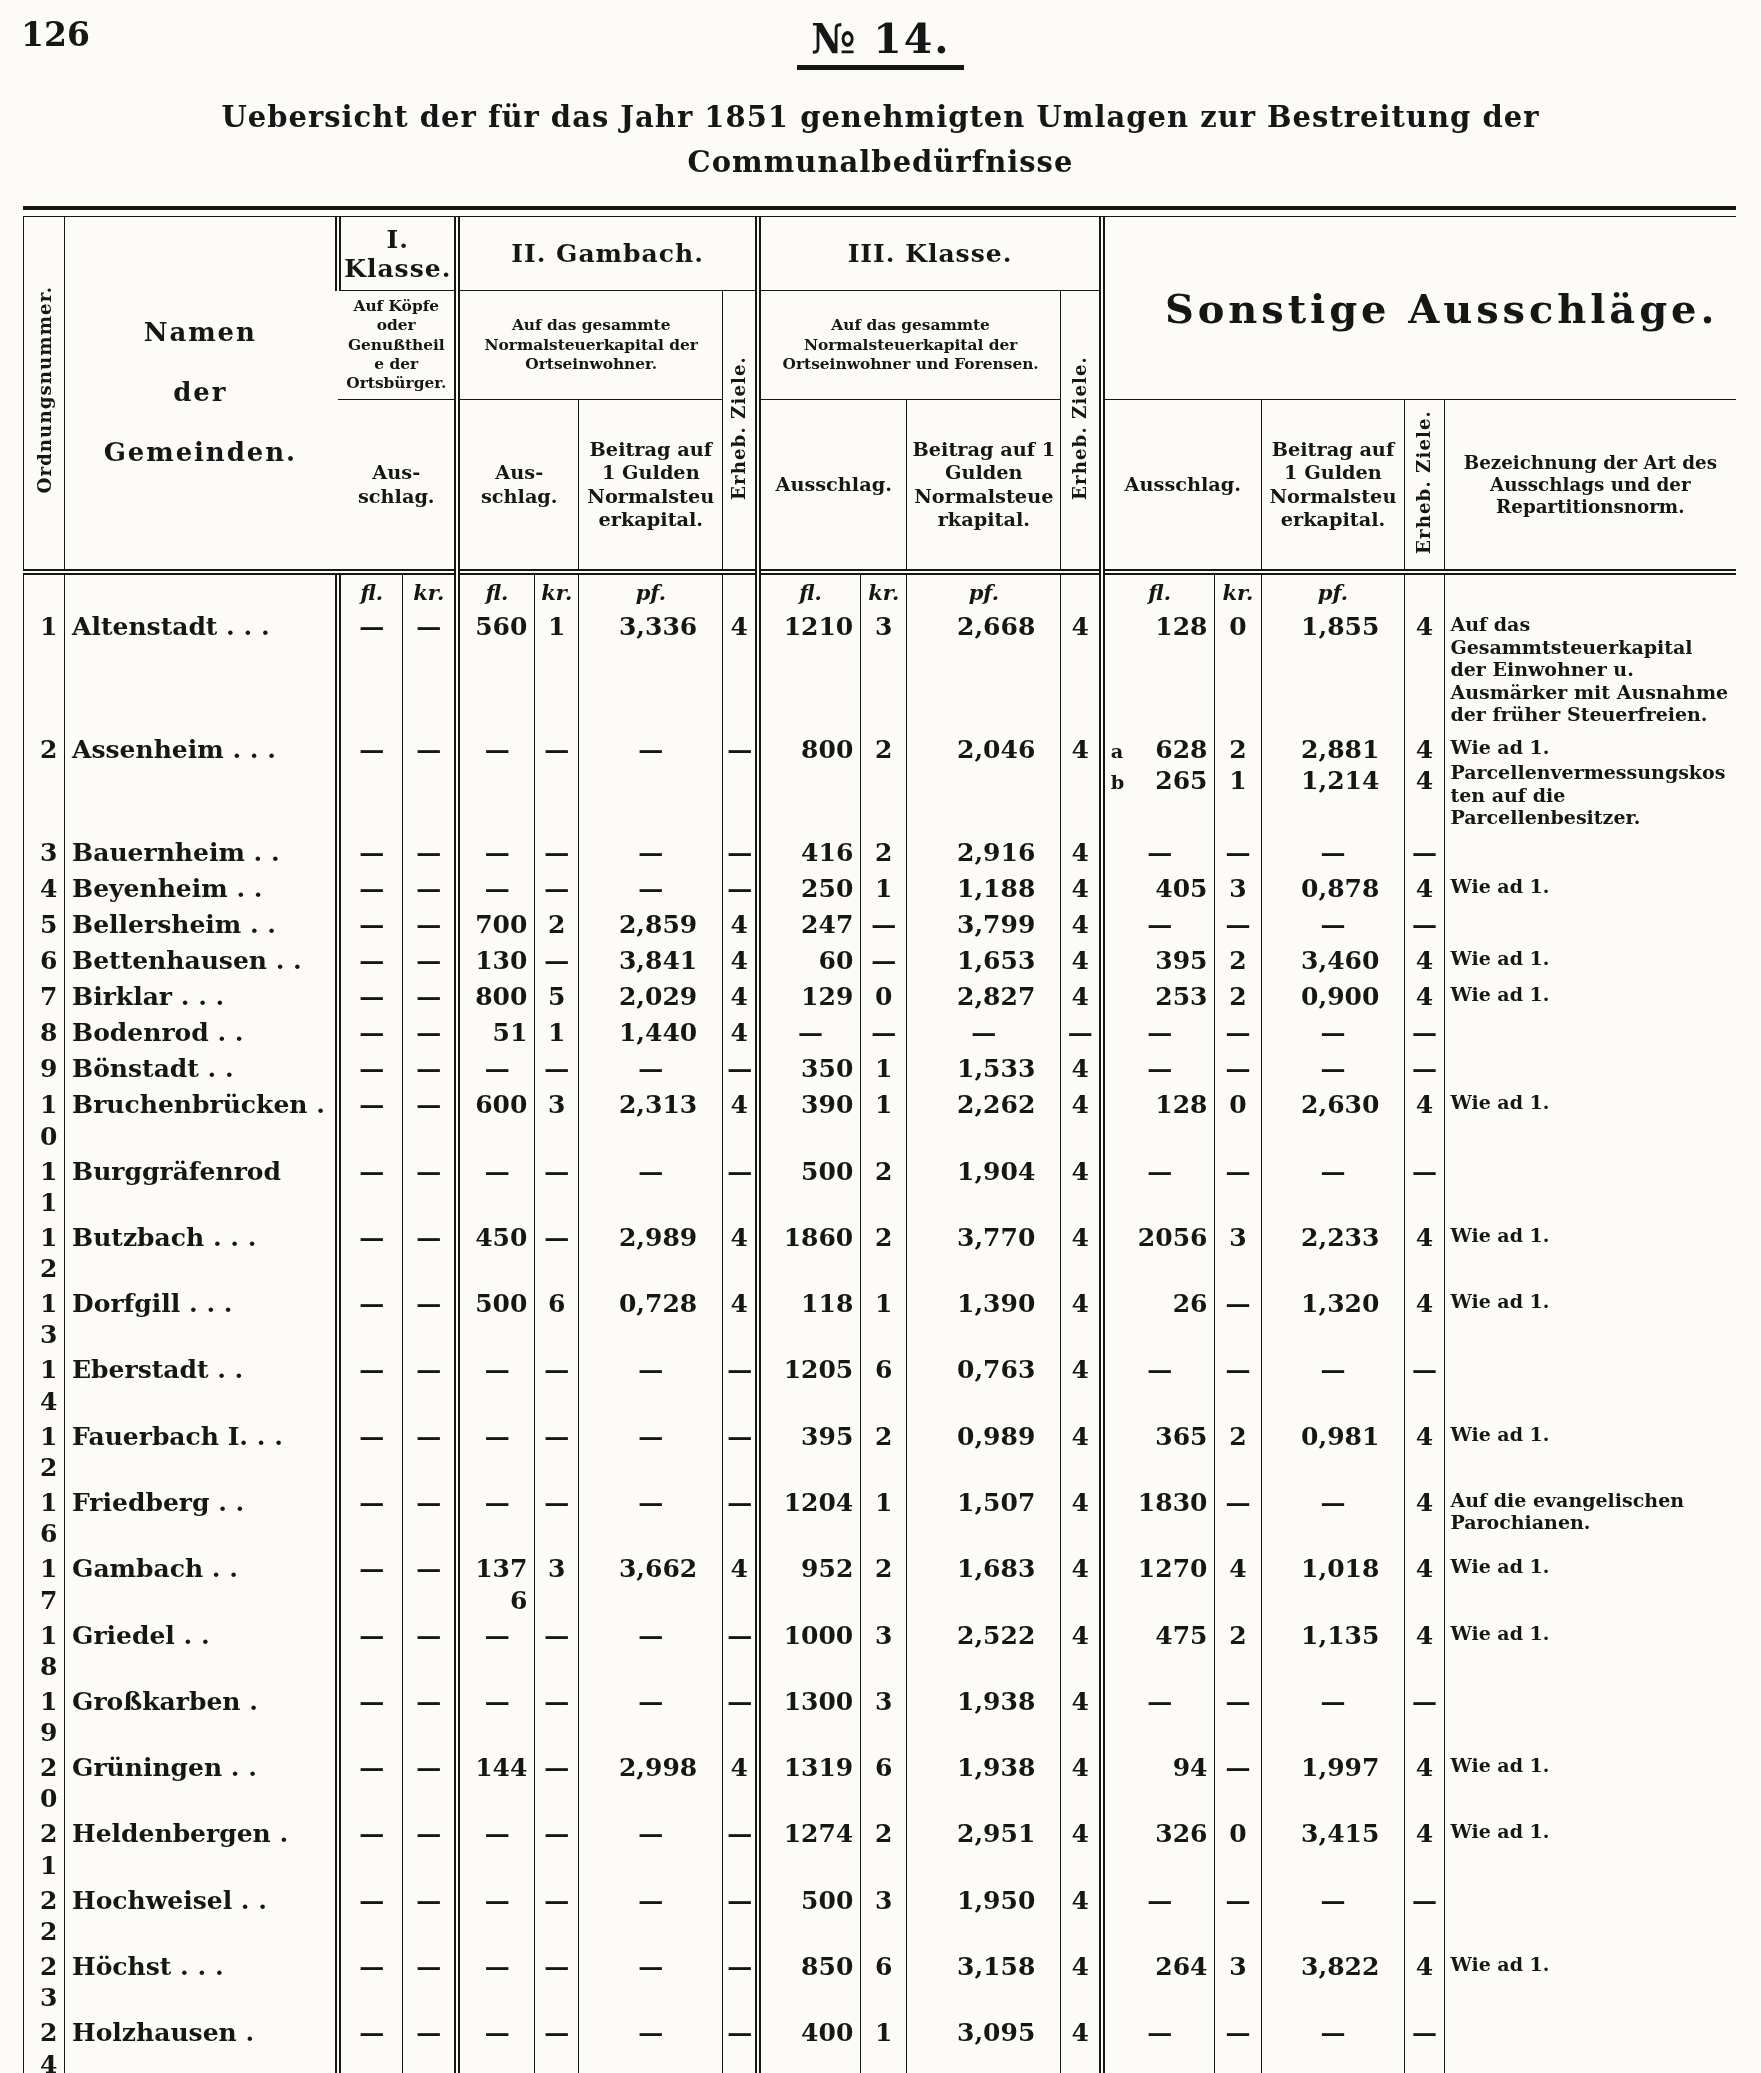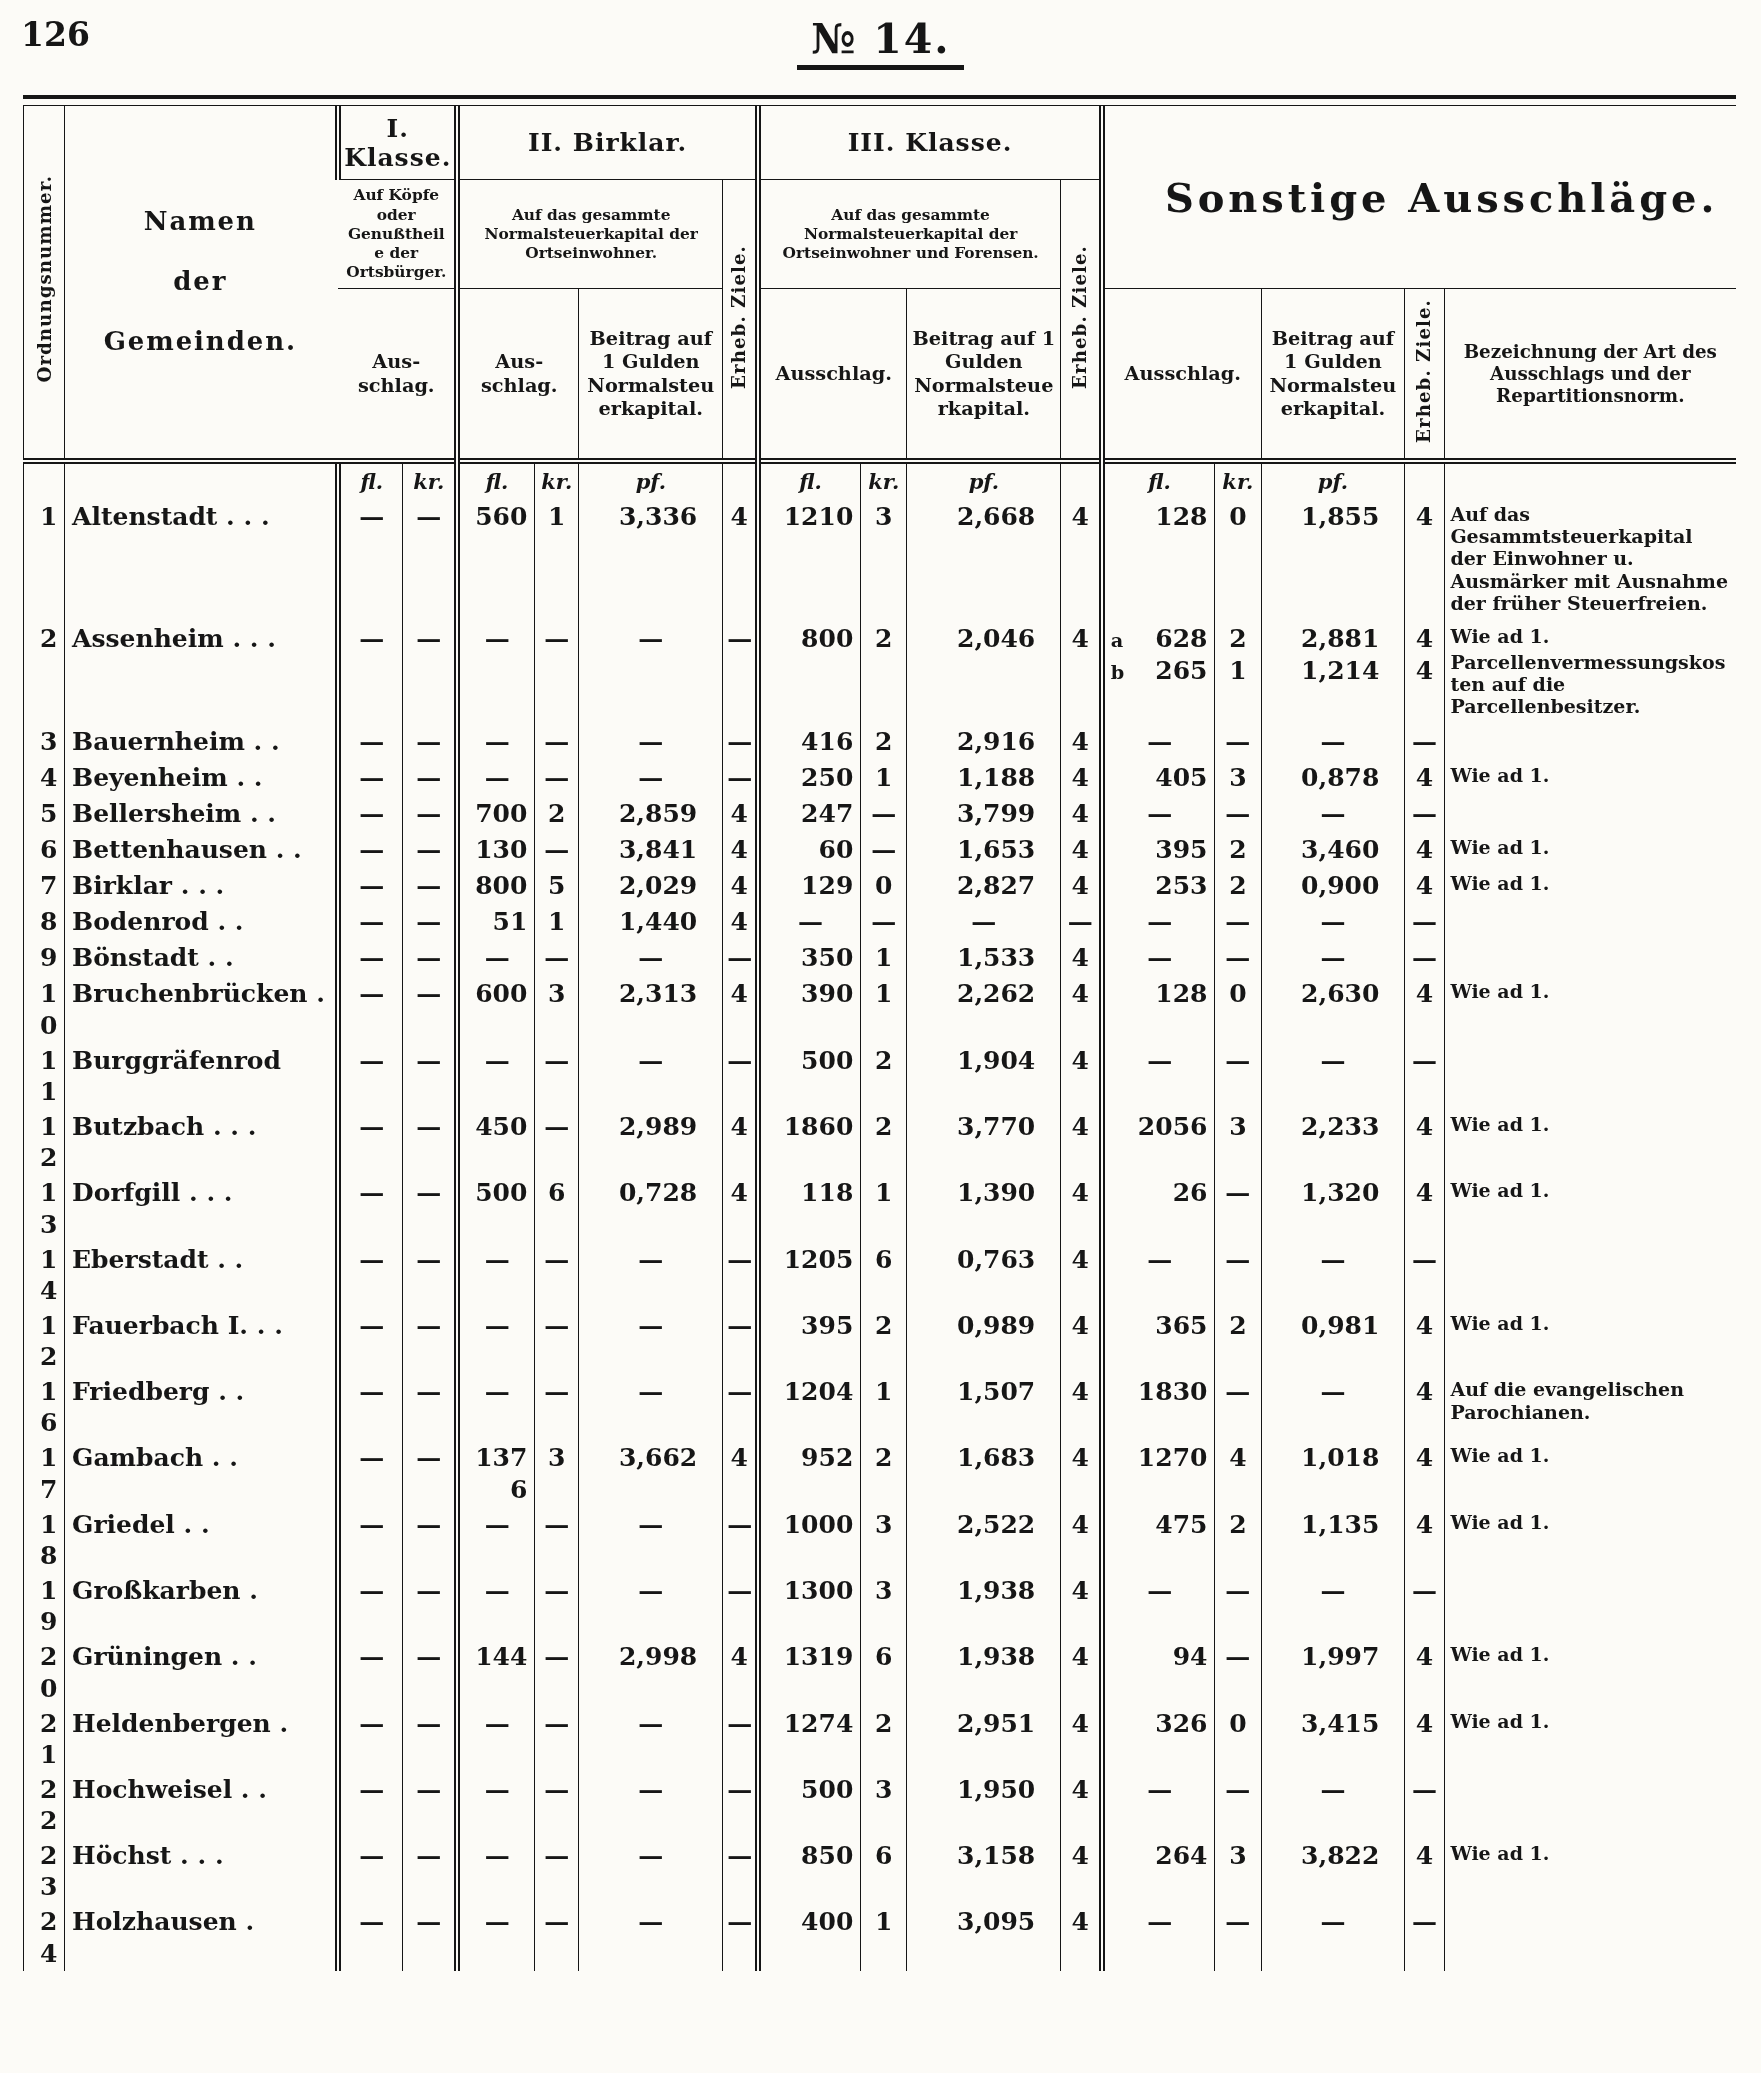--- a/index.html
+++ b/index.html
@@ -43,20 +43,21 @@
 </head>
 <body>
 
 <div class="page-number">126</div>
 
 <div class="doc-number-wrap">
   <span class="doc-number">№ 14.</span>
 </div>
 
 <div class="title">
+  <div>Uebersicht der für das Jahr 1851 genehmigten Umlagen zur Bestreitung der Communalbedürfnisse</div>
 </div>
 
 <div class="top-rule"></div>
 
 <table>
   <colgroup>
     <col style="width:41px">
       <col style="width:272px">
     <col style="width:64px">
       <col style="width:54px">
@@ -76,21 +77,21 @@
   </colgroup>
   <thead>
     <tr class="row-a">
       <th rowspan="3" style="border-bottom:none;"><span class="vert">Ordnungsnummer.</span></th>
       <th rowspan="3" class="name-head" style="border-bottom:none;">
         <div>Namen</div>
         <div>der</div>
         <div>Gemeinden.</div>
       </th>
       <th colspan="2" class="g">I. Klasse.</th>
-      <th colspan="4" class="g">II. Birklar.</th>
+      <th colspan="4" class="g">II. Gambach.</th>
       <th colspan="4" class="g">III. Klasse.</th>
       <th colspan="5" rowspan="2" class="g s-title">Sonstige Ausschläge.</th>
     </tr>
     <tr class="row-b">
       <th colspan="2" class="g">Auf Köpfe oder Genußtheile der Ortsbürger.</th>
       <th colspan="3" class="g">Auf das gesammte Normalsteuerkapital der Ortseinwohner.</th>
       <th rowspan="2" class="vcell"><span class="vert">Erheb. Ziele.</span></th>
       <th colspan="3" class="g">Auf das gesammte Normalsteuerkapital der Ortseinwohner und Forensen.</th>
       <th rowspan="2" class="vcell"><span class="vert">Erheb. Ziele.</span></th>
     </tr>

